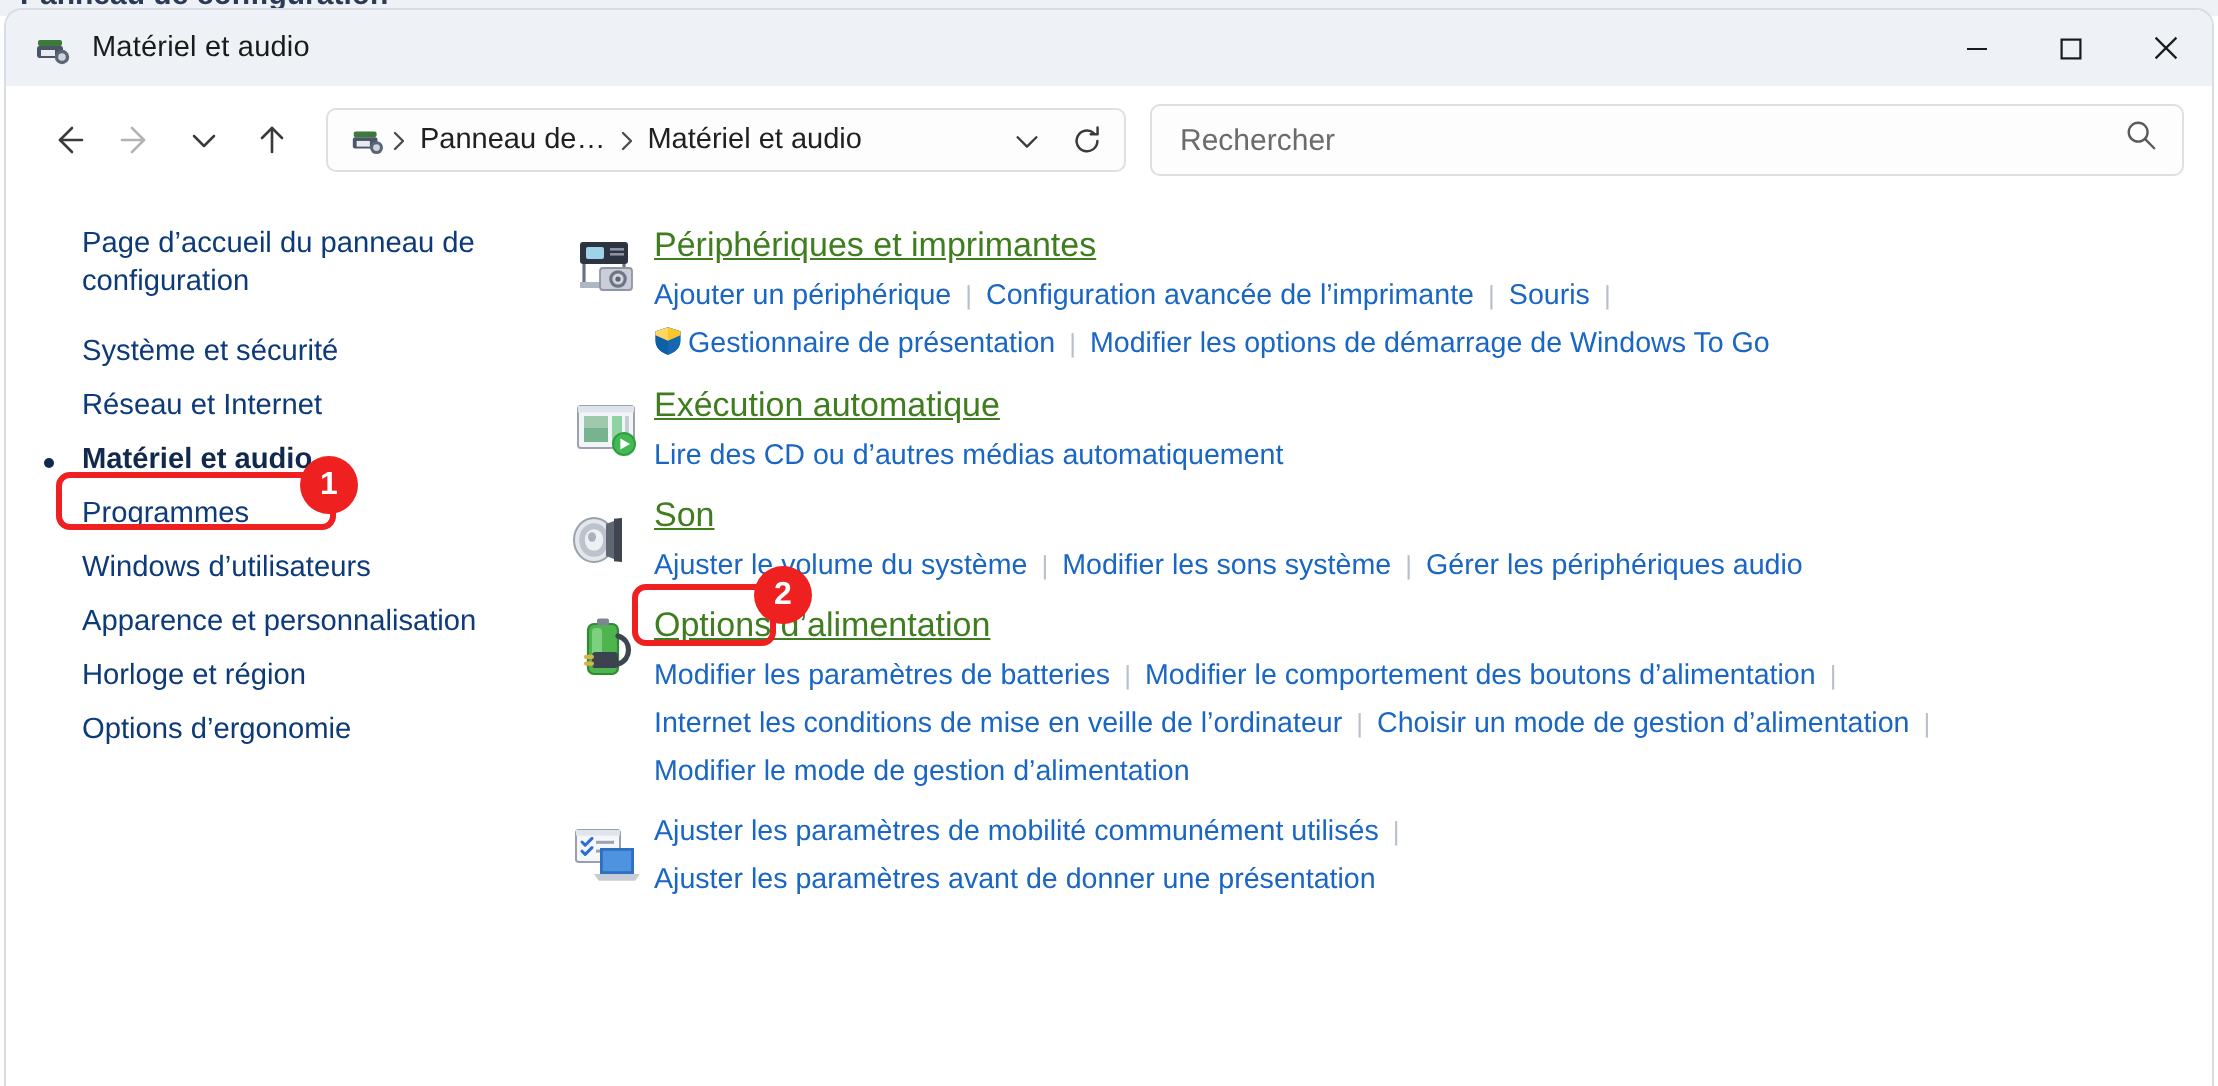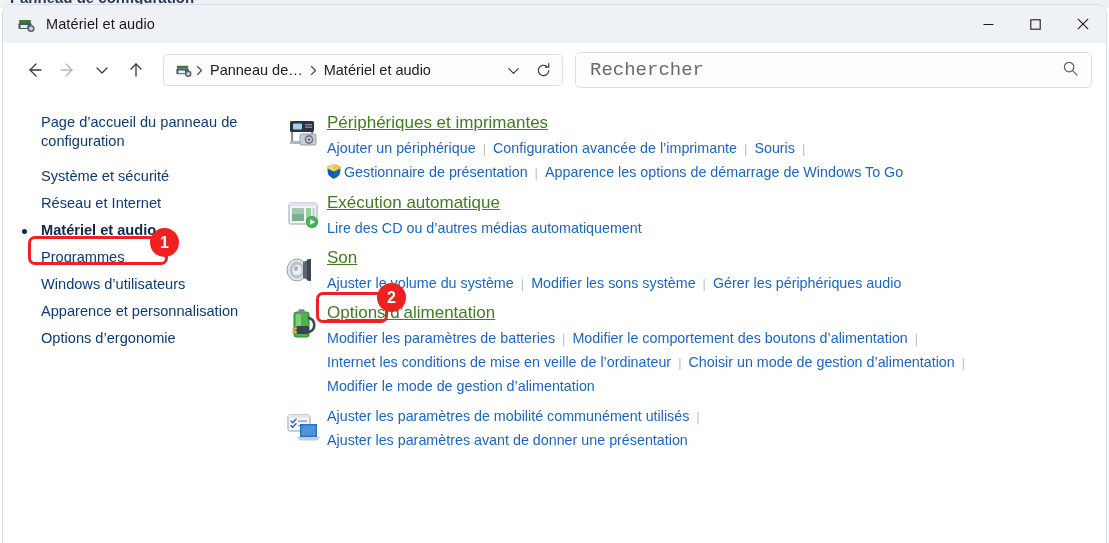--- a/index.html
+++ b/index.html
@@ -102,22 +102,22 @@
     flex: 1;
     height: 36px;
     border: 1px solid #dcdfe4;
     border-radius: 5px;
     background: #fdfdfd;
     display: flex; align-items: center;
     padding: 0 12px 0 14px;
   }
   #search-input {
     flex: 1; border: none; outline: none; background: transparent;
-    font-family: Liberation Mono, monospace;
-    font-size: 19px; color: #6d28d9;
+    font-family: Liberation Sans, sans-serif;
+    font-size: 15px; color: #6d28d9;
   }
   #search-input::placeholder { color: #6b6b6b; }
 
   
   #content { display: flex; height: 447px; }
 
   
   #sidebar {
     width: 268px; flex: 0 0 268px;
     padding: 12px 0 0 0;
@@ -321,20 +321,23 @@
         <span class="lbl">Matériel et audio</span>
       </div>
       <div class="side-item">
         <span class="lbl">Programmes</span>
       </div>
       <div class="side-item">
         <span class="lbl">Windows d’utilisateurs</span>
       </div>
       <div class="side-item">
         <span class="lbl">Apparence et personnalisation</span>
+      </div>
+      <div class="side-item">
+        <span class="lbl">Horloge et région</span>
       </div>
       <div class="side-item">
         <span class="lbl">Options d’ergonomie</span>
       </div>
     </div>
 
     <div id="main">
 
       <div class="section">
         <div class="sec-icon">
@@ -357,21 +360,21 @@
             <span class="lk">Ajouter un périphérique</span><span class="pipe">|</span><span class="lk">Configuration avancée de l’imprimante</span><span class="pipe">|</span><span class="lk">Souris</span><span class="pipe">|</span>
           </div>
           <div class="sec-links">
             <span class="shield"><svg width="14" height="15" viewBox="0 0 14 15">
                   <path d="M7 0.6 L13.2 2.6 V7.3 C13.2 11 10.6 13.3 7 14.4 C3.4 13.3 0.8 11 0.8 7.3 V2.6 Z" fill="#1a7fd4"></path>
                   <path d="M7 0.6 L0.8 2.6 V7.3 C0.8 11 3.4 13.3 7 14.4 Z" fill="#1a7fd4"></path>
                   <path d="M7 0.6 L13.2 2.6 V7.3 C13.2 11 10.6 13.3 7 14.4 Z" fill="#1666b0"></path>
                   <path d="M7 0.6 L13.2 2.6 V4.6 L7 7.4 Z" fill="#ffc629"></path>
                   <path d="M0.8 7.3 C0.8 11 3.4 13.3 7 14.4 V7.4 L0.8 4.6 Z" fill="#0f5ea8"></path>
                   <path d="M0.8 2.6 L7 0.6 V7.4 L0.8 4.6 Z" fill="#ffd75e"></path>
-                </svg></span><span class="lk">Gestionnaire de présentation</span><span class="pipe">|</span><span class="lk">Apparence les options de démarrage de Windows To Go</span>
+                </svg></span><span class="lk">Gestionnaire de présentation</span><span class="pipe">|</span><span class="lk">Modifier les options de démarrage de Windows To Go</span>
           </div>
         </div>
       </div>
 
       <div class="section">
         <div class="sec-icon">
           <svg width="40" height="40" viewBox="0 0 40 40">
             <rect x="6" y="9" width="28" height="21" rx="1.5" fill="#f2f4f7" stroke="#9aa3b0" stroke-width="1"></rect>
             <rect x="6" y="9" width="28" height="3.2" fill="#dfe4eb"></rect>
             <rect x="9" y="14" width="12" height="13" fill="#77b38f"></rect>

